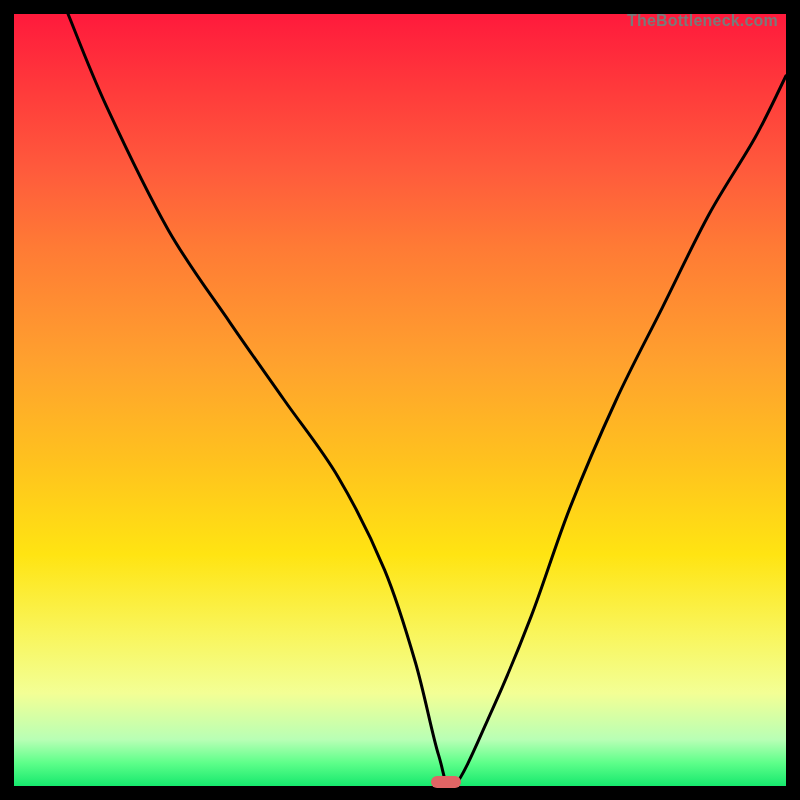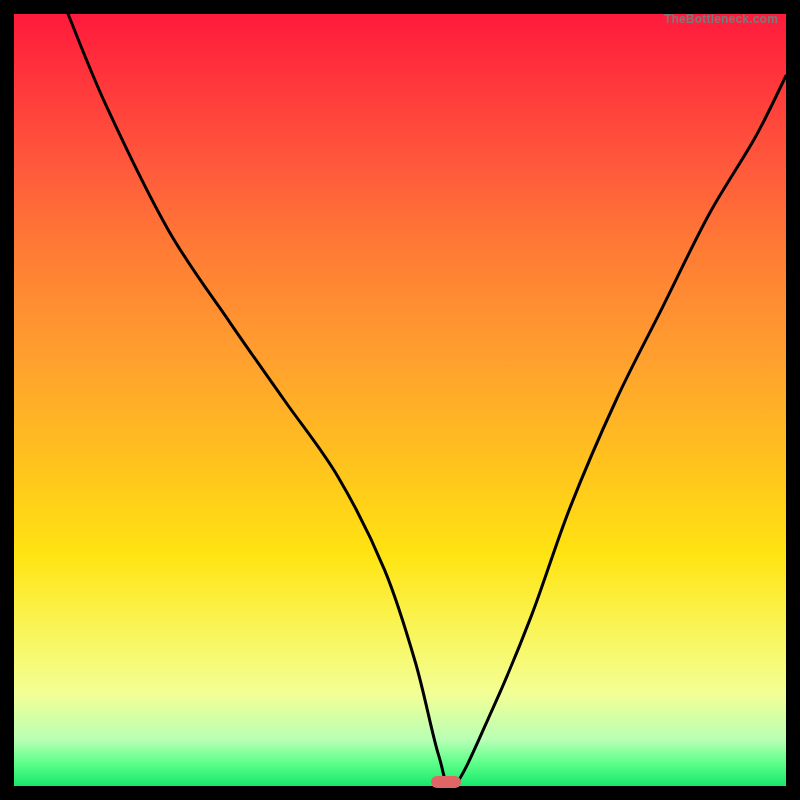--- a/index.html
+++ b/index.html
@@ -54,21 +54,21 @@
     left: 0;
     top: 0;
     width: 772px;
     height: 772px;
     z-index: 3;
   }
   .watermark {
     position: absolute;
     top: -2px;
     right: 8px;
-    font-size: 12px;
+    font-size: 16px;
     font-weight: 600;
     color: #7a7a7a;
     letter-spacing: 0.2px;
     z-index: 5;
   }
 </style>
 </head>
 <body>
 
 <div class="frame">

